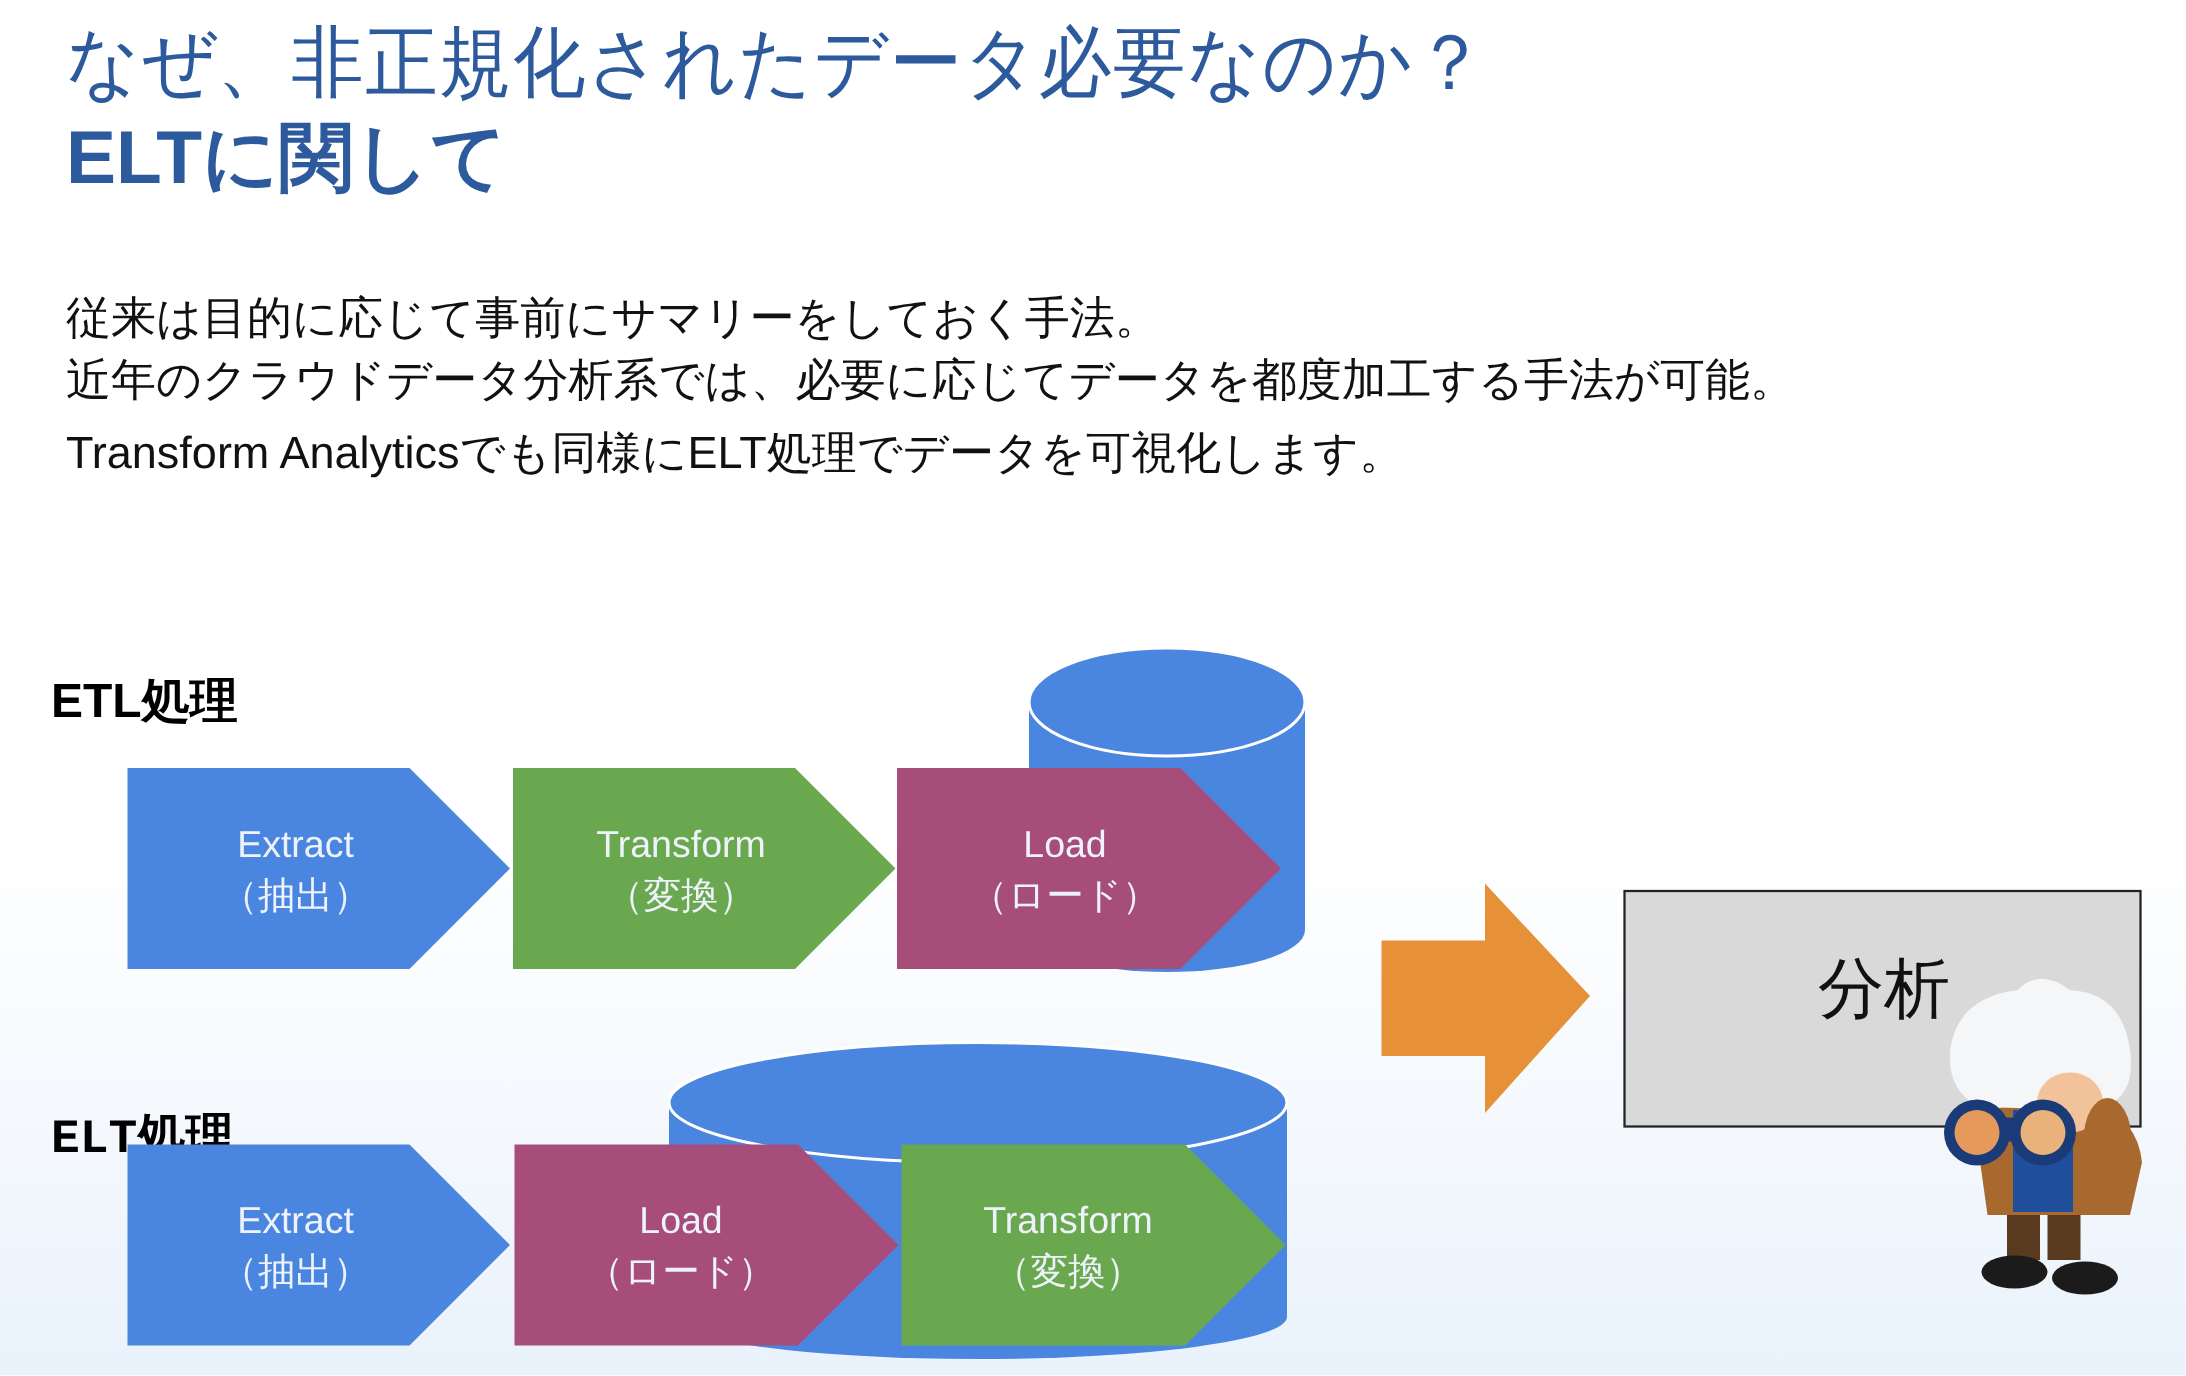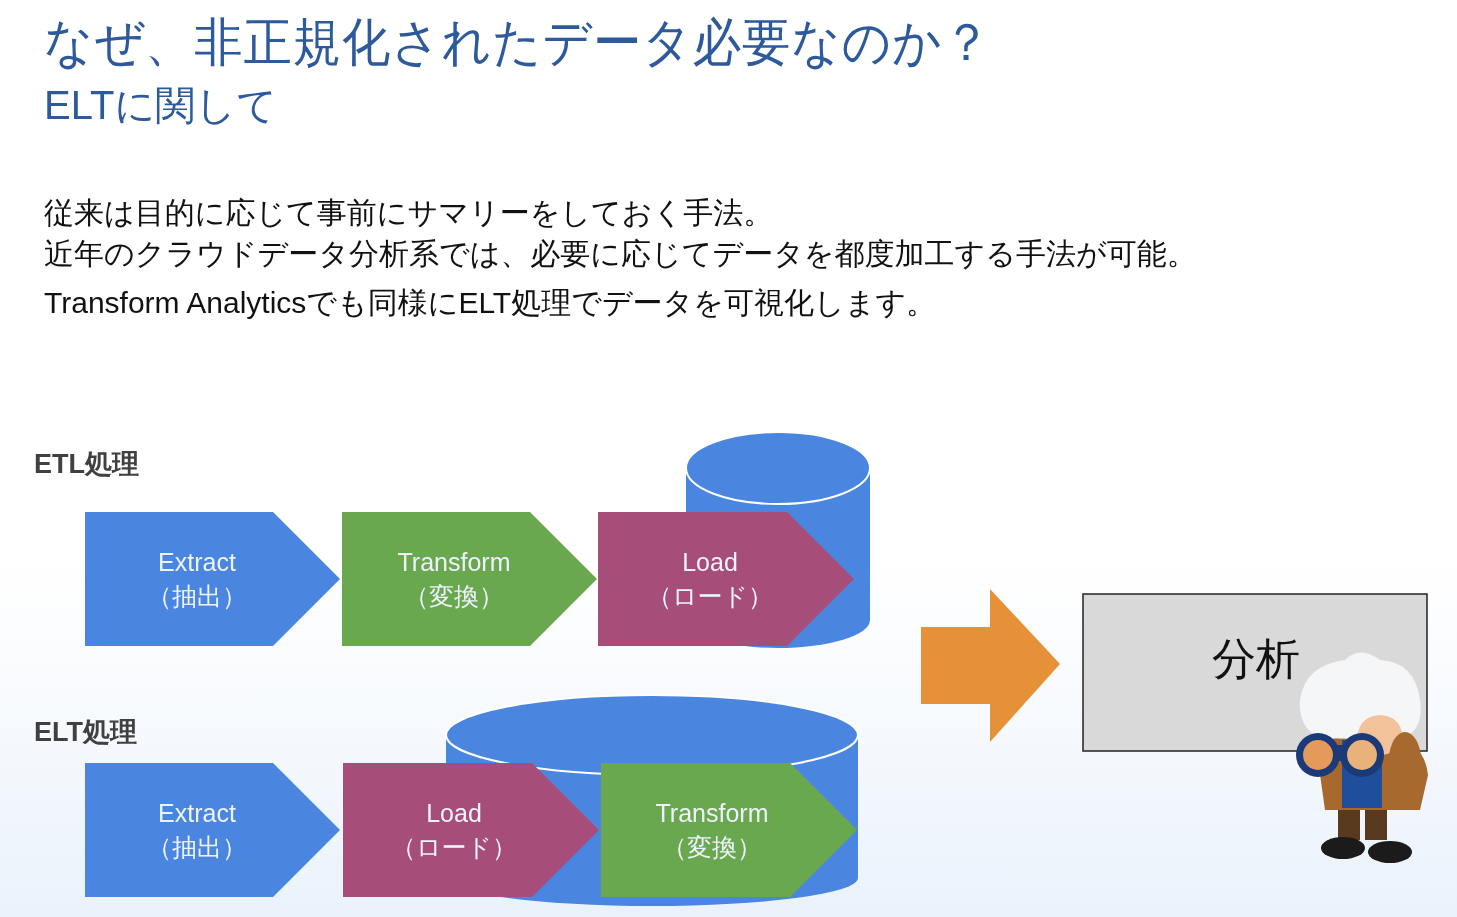--- a/index.html
+++ b/index.html
@@ -8,44 +8,44 @@
     background: linear-gradient(to bottom, #ffffff 0px, #ffffff 560px, #f4f8fd 760px, #e9f2fb 917px);
     font-family: "Liberation Sans", "DejaVu Sans", sans-serif;
   }
   .title {
     position:absolute; left:44px; top:10px; margin:0;
     font-size:52px; font-weight:normal; color:#2d5a9c; letter-spacing:1px; line-height:64px;
     transform:scaleX(0.93); transform-origin:left top; white-space:nowrap;
   }
   .subtitle {
     position:absolute; left:44px; top:78px; margin:0;
-    font-size:40px; font-weight:normal; color:#2d5a9c; line-height:54px; white-space:nowrap;
+    font-size:50px; font-weight:bold; color:#2d5a9c; line-height:54px; white-space:nowrap;
   }
   .body-line {
     position:absolute; left:44px; font-size:30px; color:#111; white-space:nowrap; line-height:40px;
   }
   .section-label {
-    position:absolute; font-size:27px; font-weight:bold; color:#404040; white-space:nowrap;
+    position:absolute; font-size:32px; font-weight:bold; color:#000000; white-space:nowrap;
   }
   svg.diagram { position:absolute; left:0; top:0; }
   .step-text { font-family:"Liberation Sans","DejaVu Sans",sans-serif; fill:#eef3fb; font-size:25px; }
   .analysis-text { font-family:"DejaVu Sans","Liberation Sans",sans-serif; fill:#111; font-size:44px; }
 </style>
 </head>
 <body>
 
 <h1 class="title">なぜ、非正規化されたデータ必要なのか？</h1>
 <h2 class="subtitle">ELTに関して</h2>
 
 <div class="body-line" style="top:193px">従来は目的に応じて事前にサマリーをしておく手法。</div>
 <div class="body-line" style="top:234px">近年のクラウドデータ分析系では、必要に応じてデータを都度加工する手法が可能。</div>
 <div class="body-line" style="top:283px">Transform Analyticsでも同様にELT処理でデータを可視化します。</div>
 
 <div class="section-label" style="left:34px; top:446px;">ETL処理</div>
-<div class="section-label" style="left:34px; top:714px;">ELT処理</div>
+<div class="section-label" style="left:34px; top:736px;font-family:Liberation Mono, monospace;">ELT処理</div>
 
 <svg class="diagram" width="1457" height="917">
 
   <g>
     <path d="M686,468 L686,620 A92,28 0 0 0 870,620 L870,468 Z" fill="#4a86e0"></path>
     <ellipse cx="778" cy="468" rx="92" ry="36" fill="#4a86e0" stroke="#ffffff" stroke-width="2"></ellipse>
   </g>
 
   <g>
     <polygon points="85,512 273,512 340,579 273,646 85,646" fill="#4a86e0"></polygon>

